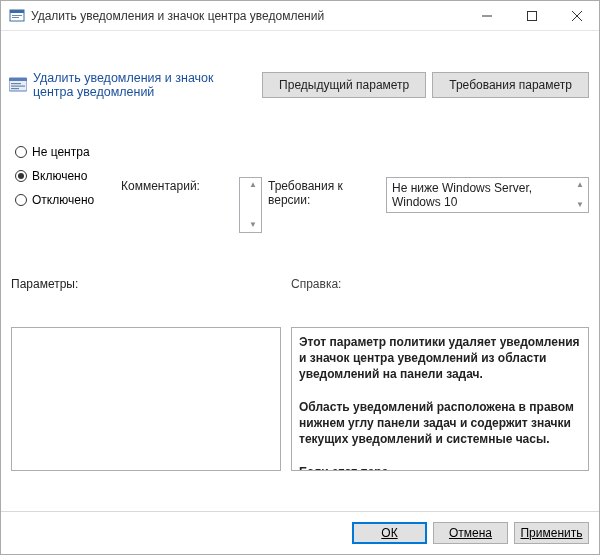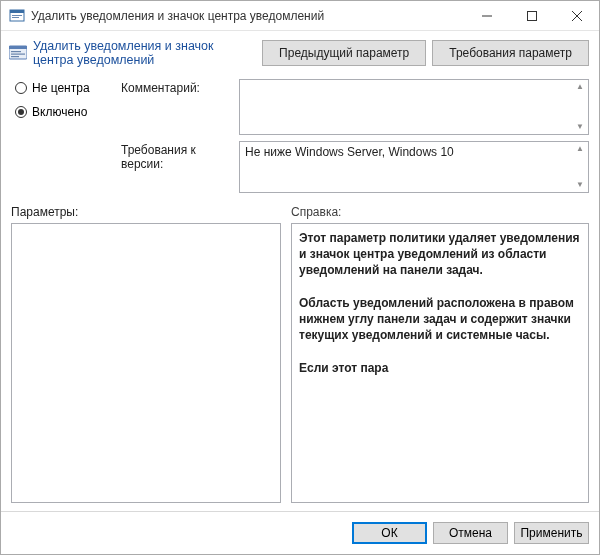--- a/index.html
+++ b/index.html
@@ -12,20 +12,21 @@
     height: 555px;
     overflow: hidden;
   }
   .window {
     width: 600px;
     height: 555px;
     border: 1px solid #aaa;
     display: flex;
     flex-direction: column;
     background: #fff;
+    gap: 32px;
   }
   .titlebar {
     height: 30px;
     background: #fff;
     display: flex;
     align-items: center;
     border-bottom: 1px solid #e5e5e5;
   }
   .titlebar-icon {
     width: 16px;
@@ -114,43 +115,44 @@
   .radio-circle.checked::after {
     content: "";
     width: 6px;
     height: 6px;
     background: #333;
     border-radius: 50%;
   }
   .fields-col {
     flex: 1;
     display: flex;
-    flex-direction: column;
+    flex-direction: row;
     gap: 6px;
+    margin-top: 34px;
   }
   .field-row {
     display: flex;
     gap: 8px;
   }
   .field-label {
     width: 110px;
     color: #222;
     padding-top: 2px;
   }
   .text-box {
     flex: 1;
     border: 1px solid #abadb3;
     background: #fff;
     position: relative;
     padding: 3px 16px 3px 5px;
     color: #222;
     overflow: hidden;
   }
   .text-box.comment { height: 56px; }
-  .text-box.version { height: 52px; }
+  .text-box.version { height: 36px; }
   .text-box .arrow {
     position: absolute;
     right: 2px;
     width: 12px;
     height: 10px;
     color: #8b8b8b;
     font-size: 8px;
     text-align: center;
     line-height: 10px;
     cursor: default;
@@ -197,20 +199,21 @@
   }
   .footer-btn {
     background: #e1e1e1;
     border: 1px solid #adadad;
     padding: 3px 0;
     width: 75px;
     font-family: inherit;
     font-size: 12px;
     text-align: center;
     cursor: pointer;
+    text-decoration: underline;
   }
   .footer-btn.primary {
     border: 1px solid #0078d7;
     box-shadow: inset 0 0 0 1px #0078d7;
     background: #e1e1e1;
   }
 </style>
 </head>
 <body>
 
@@ -264,20 +267,24 @@
   <div class="config-block">
     <div class="radio-col">
       <div class="radio-row">
         <span class="radio-circle"></span>
         <span>Не центра</span>
       </div>
       <div class="radio-row">
         <span class="radio-circle checked"></span>
         <span>Включено</span>
       </div>
+      <div class="radio-row">
+        <span class="radio-circle"></span>
+        <span>Отключено</span>
+      </div>
     </div>
 
     <div class="fields-col">
       <div class="field-row">
         <div class="field-label">Комментарий:</div>
         <div class="text-box comment">
           <span></span>
           <span class="arrow up">▲</span>
           <span class="arrow down">▼</span>
         </div>

